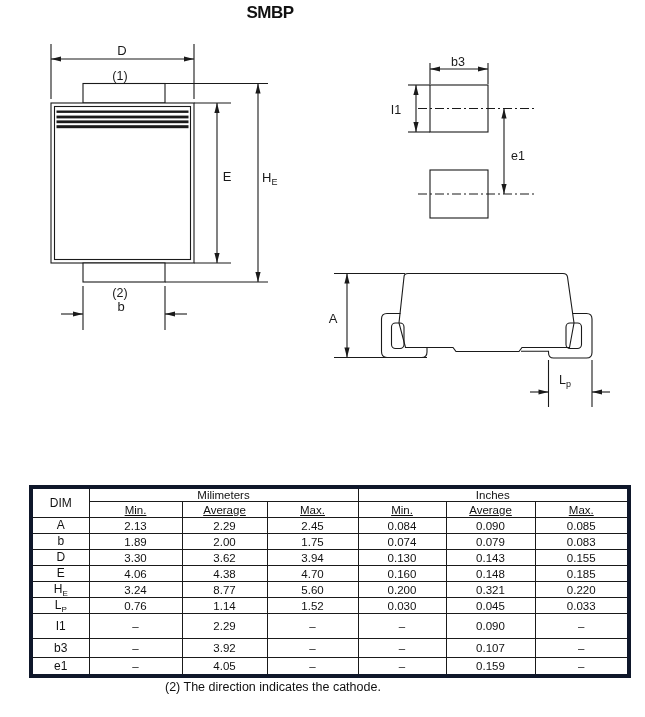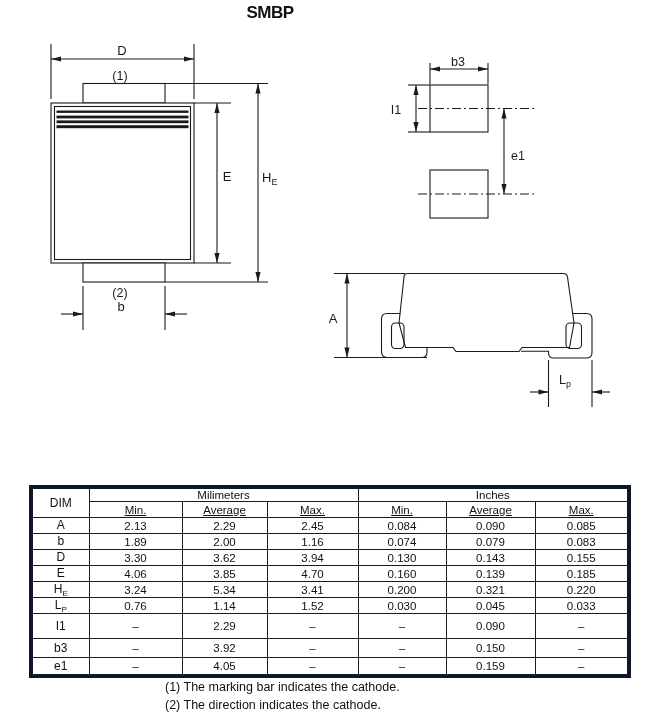--- a/index.html
+++ b/index.html
@@ -206,48 +206,48 @@
         <td>2.29</td>
         <td>2.45</td>
         <td>0.084</td>
         <td>0.090</td>
         <td>0.085</td>
       </tr>
       <tr class="r16">
         <td class="dimcol"><span>b</span><sub></sub></td>
         <td>1.89</td>
         <td>2.00</td>
-        <td>1.16</td>
+        <td>1.75</td>
         <td>0.074</td>
         <td>0.079</td>
         <td>0.083</td>
       </tr>
       <tr class="r16">
         <td class="dimcol"><span>D</span><sub></sub></td>
         <td>3.30</td>
         <td>3.62</td>
         <td>3.94</td>
         <td>0.130</td>
         <td>0.143</td>
         <td>0.155</td>
       </tr>
       <tr class="r16">
         <td class="dimcol"><span>E</span><sub></sub></td>
         <td>4.06</td>
-        <td>3.85</td>
+        <td>4.38</td>
         <td>4.70</td>
         <td>0.160</td>
-        <td>0.139</td>
+        <td>0.148</td>
         <td>0.185</td>
       </tr>
       <tr class="r16">
         <td class="dimcol"><span>H</span><sub>E</sub></td>
         <td>3.24</td>
-        <td>5.34</td>
-        <td>3.41</td>
+        <td>8.77</td>
+        <td>5.60</td>
         <td>0.200</td>
         <td>0.321</td>
         <td>0.220</td>
       </tr>
       <tr class="r16">
         <td class="dimcol"><span>L</span><sub>P</sub></td>
         <td>0.76</td>
         <td>1.14</td>
         <td>1.52</td>
         <td>0.030</td>
@@ -262,33 +262,32 @@
         <td>–</td>
         <td>0.090</td>
         <td>–</td>
       </tr>
       <tr class="r19">
         <td class="dimcol"><span>b3</span><sub></sub></td>
         <td>–</td>
         <td>3.92</td>
         <td>–</td>
         <td>–</td>
-        <td>0.150</td>
+        <td>0.107</td>
         <td>–</td>
       </tr>
       <tr class="r18">
         <td class="dimcol"><span>e1</span><sub></sub></td>
         <td>–</td>
         <td>4.05</td>
         <td>–</td>
         <td>–</td>
         <td>0.159</td>
         <td>–</td>
       </tr>
     </tbody>
   </table>
 
   <div id="footnotes">
-    <div>(1) The marking bar indicates the cathode.</div>
     <div>(2) The direction indicates the cathode.</div>
   </div>
 
 </div>
 
 </body></html>

